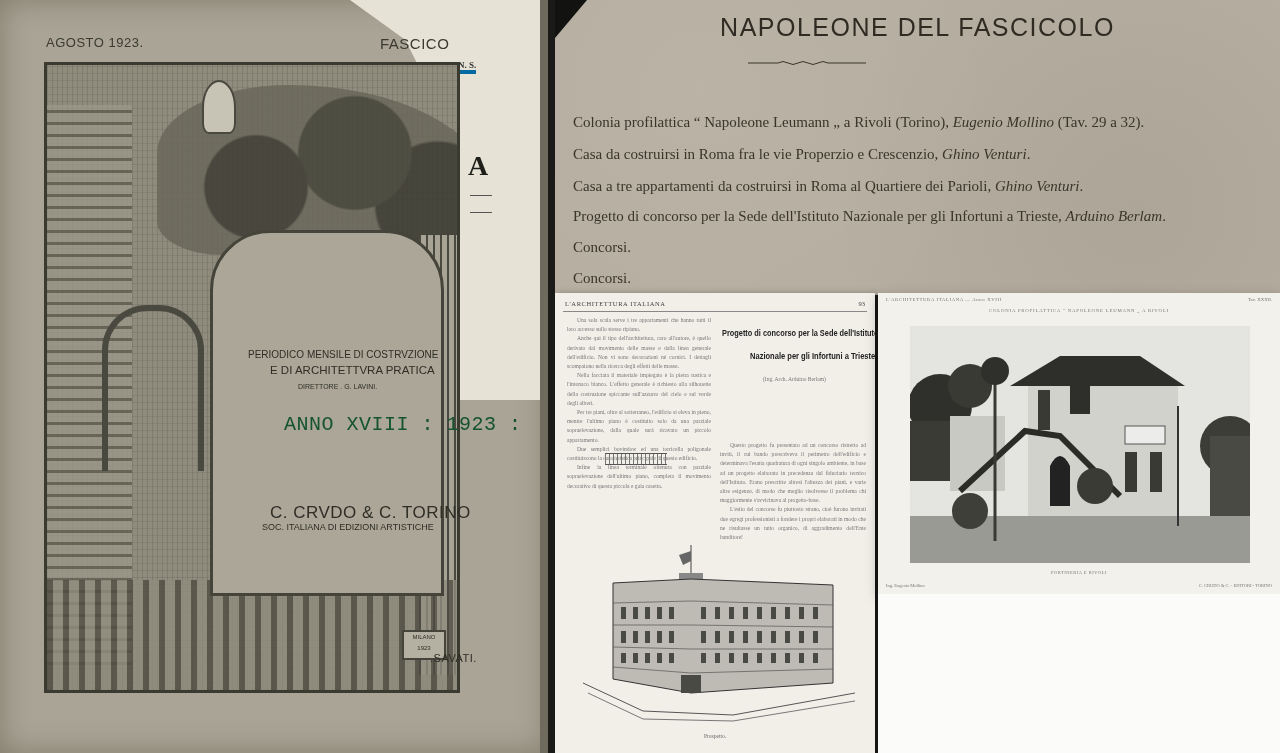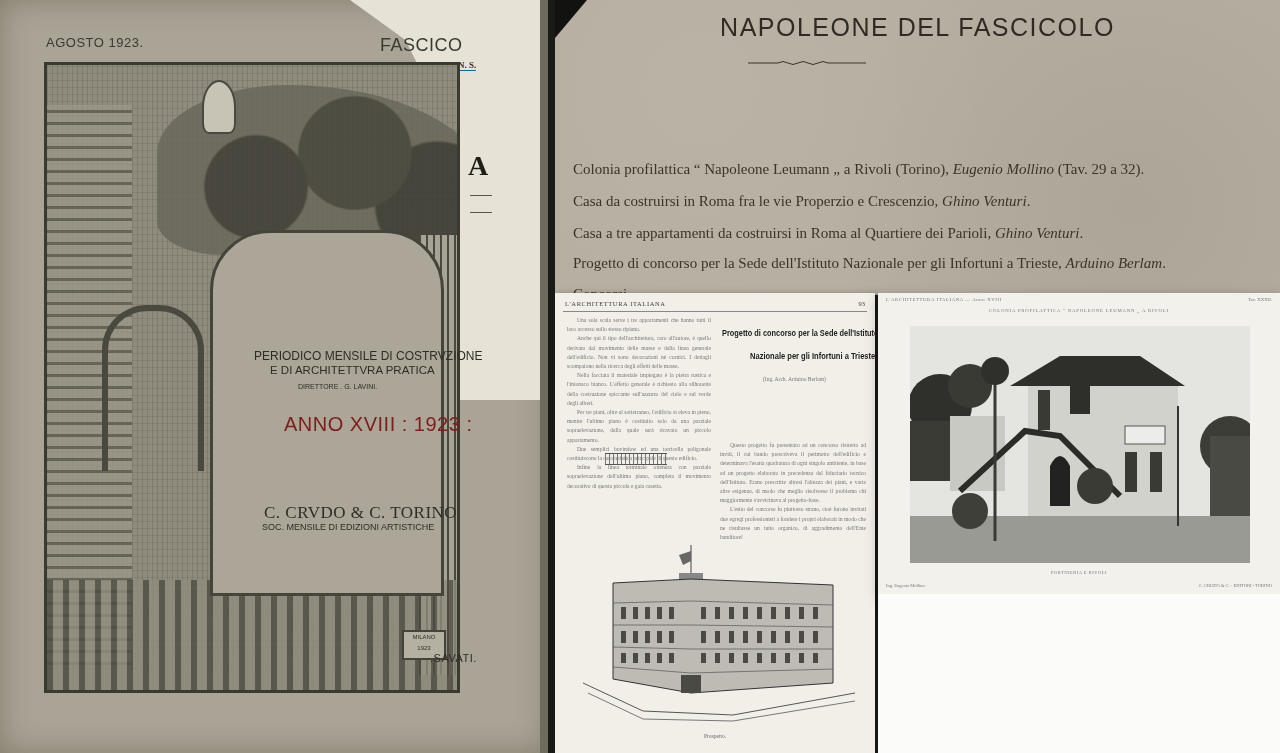--- a/index.html
+++ b/index.html
@@ -2,24 +2,24 @@
 <html><head>
 <meta charset="utf-8">
 <style>
   html, body { margin:0; padding:0; }
   body { width:1280px; height:753px; overflow:hidden; position:relative; background:#1a1a18; font-family:"Liberation Serif", serif; }
 
   
   .cover { position:absolute; left:0; top:0; width:548px; height:753px; background:#a9a496;
     box-shadow: inset 0 0 30px rgba(60,50,30,.35); }
   .cover-top-left { position:absolute; left:46px; top:35px; font-family:"Liberation Sans", sans-serif; font-size:13px; color:#3a3a30; letter-spacing:.5px; }
-  .cover-top-right { position:absolute; left:380px; top:35px; font-family:"Liberation Sans", sans-serif; font-size:18px; color:#3a3a30; letter-spacing:.5px; }
+  .cover-top-right { position:absolute; left:380px; top:35px; font-family:"Liberation Sans", sans-serif; font-size:15px; color:#3a3a30; letter-spacing:.5px; }
   .torn { position:absolute; left:350px; top:0; width:198px; height:400px; background:#e6e2d6;
     clip-path: polygon(0 0, 100% 0, 100% 100%, 20% 100%, 35% 70%, 30% 55%, 42% 40%, 38% 20%, 28% 10%); }
-  .torn-label { position:absolute; left:458px; top:60px; font-size:9px; font-weight:bold; color:#333; border-bottom:1px solid #0369a1; }
+  .torn-label { position:absolute; left:458px; top:60px; font-size:9px; font-weight:bold; color:#333; border-bottom:4px solid #0369a1; }
   .torn-letter { position:absolute; left:468px; top:150px; font-size:28px; font-weight:bold; color:#1f1f1a; }
   .torn-rule1 { position:absolute; left:470px; top:195px; width:22px; border-top:1px solid #555; }
   .torn-rule2 { position:absolute; left:470px; top:212px; width:22px; border-top:1px solid #555; }
   .spine { position:absolute; left:540px; top:0; width:8px; height:753px; background:#6f6a5e; }
 
   .illus { position:absolute; left:44px; top:62px; width:410px; height:625px; border:3px solid #3b3a31;
     background:
       repeating-linear-gradient(90deg, rgba(60,58,48,.18) 0 1px, transparent 1px 5px),
       repeating-linear-gradient(0deg, rgba(60,58,48,.12) 0 1px, transparent 1px 7px),
       #8f8b7d; overflow:hidden; }
@@ -34,37 +34,37 @@
   .illus .pillar-r { position:absolute; right:0; top:170px; width:38px; height:440px;
     background: repeating-linear-gradient(90deg, #4a4940 0 2px, #a8a495 2px 7px); }
   .illus .balustrade { position:absolute; left:0; bottom:0; width:100%; height:110px;
     background: repeating-linear-gradient(90deg, #4e4c42 0 6px, #8f8b7d 6px 16px); opacity:.8; }
   .illus .bust { position:absolute; left:155px; top:15px; width:30px; height:50px; background:#c8c4b5; border-radius:50% 50% 20% 20%; border:2px solid #4a4940; }
 
   .panel { position:absolute; left:210px; top:230px; width:228px; height:360px; background:#aba697;
     border:3px solid #45443a; border-radius:60px 60px 0 0; }
   .p-title1 { position:absolute; left:262px; top:268px; font-size:27px; color:#2e2d26; letter-spacing:1px; font-family:"Liberation Sans", sans-serif; }
   .p-title2 { position:absolute; left:300px; top:302px; font-size:27px; color:#2e2d26; letter-spacing:2px; font-family:"Liberation Sans", sans-serif; }
-  .p-sub1 { position:absolute; left:254px; top:349px; font-size:12px; color:#2e2d26; font-family:"Liberation Sans", sans-serif; }
+  .p-sub1 { position:absolute; left:248px; top:349px; font-size:10px; color:#2e2d26; font-family:"Liberation Sans", sans-serif; }
   .p-sub2 { position:absolute; left:270px; top:364px; font-size:11.5px; color:#2e2d26; font-family:"Liberation Sans", sans-serif; }
   .p-dir { position:absolute; left:298px; top:383px; font-size:7px; color:#2e2d26; font-family:"Liberation Sans", sans-serif; }
-  .p-anno { position:absolute; left:284px; top:413px; font-size:20px; color:#7f1d1d; font-family:Liberation Sans, sans-serif; letter-spacing:.5px; }
-  .p-pub { position:absolute; left:264px; top:503px; font-size:17px; color:#2e2d26; font-family:Liberation Serif, serif; letter-spacing:.5px; }
+  .p-anno { position:absolute; left:284px; top:413px; font-size:20px; color:#14532d; font-family:Liberation Mono, monospace; letter-spacing:.5px; }
+  .p-pub { position:absolute; left:270px; top:503px; font-size:17px; color:#2e2d26; font-family:Liberation Sans, sans-serif; letter-spacing:.5px; }
   .p-soc { position:absolute; left:262px; top:522px; font-size:9px; color:#2e2d26; font-family:"Liberation Sans", sans-serif; }
   .plaque { position:absolute; left:402px; top:630px; width:40px; height:26px; border:2px solid #45443a; background:#b4b0a2; font-family:"Liberation Sans", sans-serif; font-size:6px; color:#2e2d26; text-align:center; line-height:11px; }
   .sig { position:absolute; left:430px; top:652px; font-family:"Liberation Sans", sans-serif; font-size:11px; color:#2e2d26; letter-spacing:.5px; }
 
   
   .summary { position:absolute; left:555px; top:0; width:725px; height:295px; background:#b6aea0;
     background-image: radial-gradient(circle at 20% 30%, rgba(255,255,255,.06), transparent 50%), radial-gradient(circle at 80% 70%, rgba(0,0,0,.05), transparent 50%); }
   .summary-corner { position:absolute; left:555px; top:0; width:32px; height:38px; background:#121210; clip-path: polygon(0 0, 100% 0, 0 100%); }
   .sum-title { position:absolute; left:0; width:725px; top:13px; text-align:center; font-family:"Liberation Sans", sans-serif; font-size:25px; letter-spacing:1.5px; color:#2f2a22; }
   .sum-rule { position:absolute; left:193px; top:60px; width:118px; height:6px; }
   .sum-list { position:absolute; left:18px; top:114px; font-size:15px; color:#3a342a; }
-  .sum-item { position:absolute; left:0; white-space:nowrap;margin-top:47px; }
+  .sum-item { position:absolute; left:0; white-space:nowrap; }
   .sum-item i { font-family:"Liberation Serif", serif; }
 
   
   .inner { position:absolute; left:555px; top:293px; width:320px; height:460px; background:#f1efe8;
     box-shadow: 2px 0 6px rgba(0,0,0,.25); }
   .inner-head { position:absolute; left:10px; top:7px; font-size:6.5px; letter-spacing:.6px; color:#444; }
   .inner-pg { position:absolute; right:10px; top:7px; font-size:6.5px; color:#444; }
   .inner-line { position:absolute; left:8px; top:18px; width:304px; border-top:1px solid #888; }
   .col-text { position:absolute; font-size:5.6px; line-height:9.2px; color:#777; text-align:justify; }
   .col-left { left:12px; top:23px; width:144px; }
@@ -108,21 +108,21 @@
     <div class="pillar-r"></div>
     <div class="balustrade"></div>
   </div>
 
   <div class="panel"></div>
   <div class="p-sub1">PERIODICO MENSILE DI COSTRVZIONE</div>
   <div class="p-sub2">E DI ARCHITETTVRA PRATICA</div>
   <div class="p-dir">DIRETTORE . G. LAVINI.</div>
   <div class="p-anno">ANNO XVIII : 1923 :</div>
   <div class="p-pub">C. CRVDO &amp; C. TORINO</div>
-  <div class="p-soc">SOC. MENSILE DI EDIZIONI ARTISTICHE</div>
+  <div class="p-soc">SOC. ITALIANA DI EDIZIONI ARTISTICHE</div>
 
   <div class="plaque">
     <div>MILANO</div>
     <div>1923</div>
   </div>
   <div class="sig">.SAVATI.</div>
   <div class="spine"></div>
 </div>
 
 <div class="summary">

